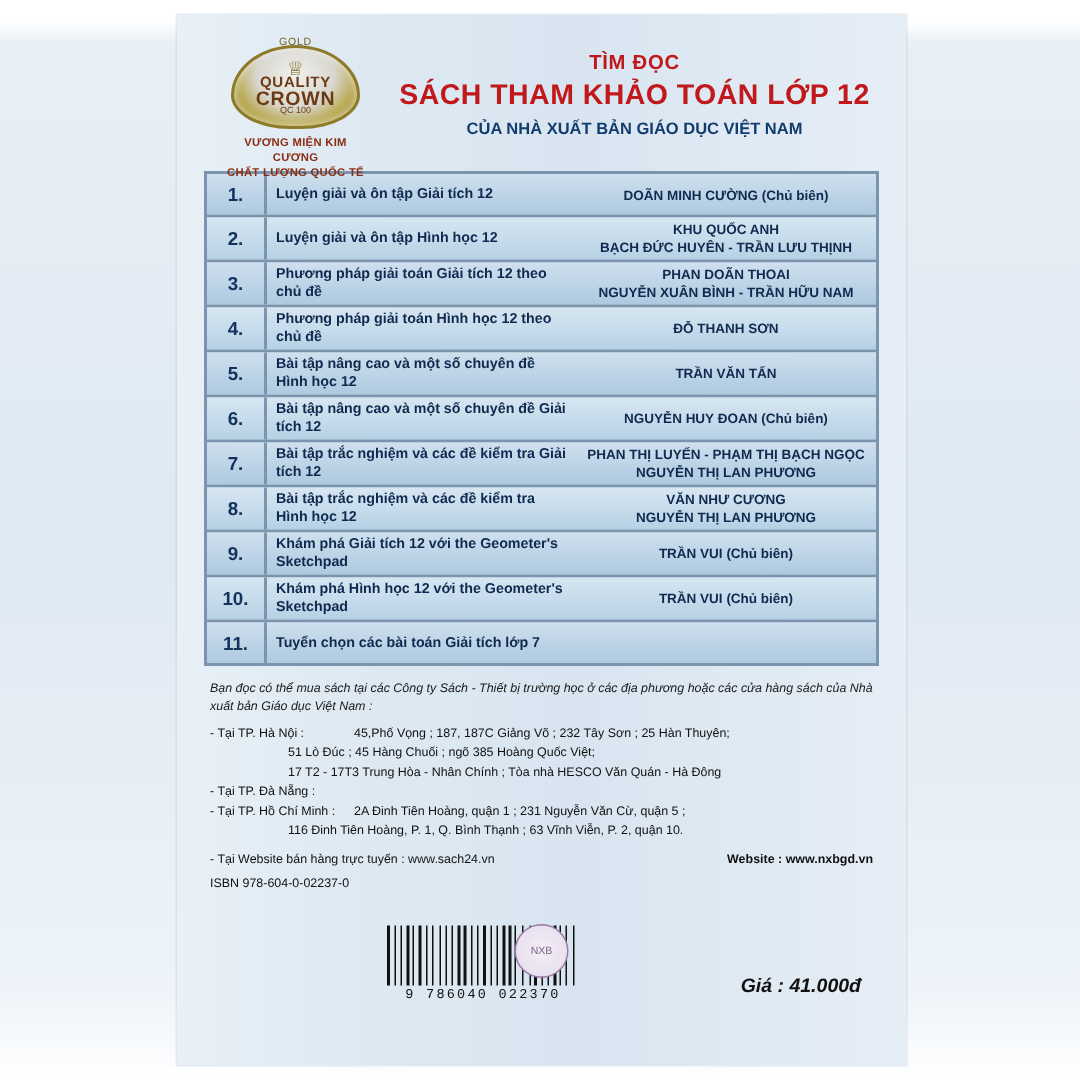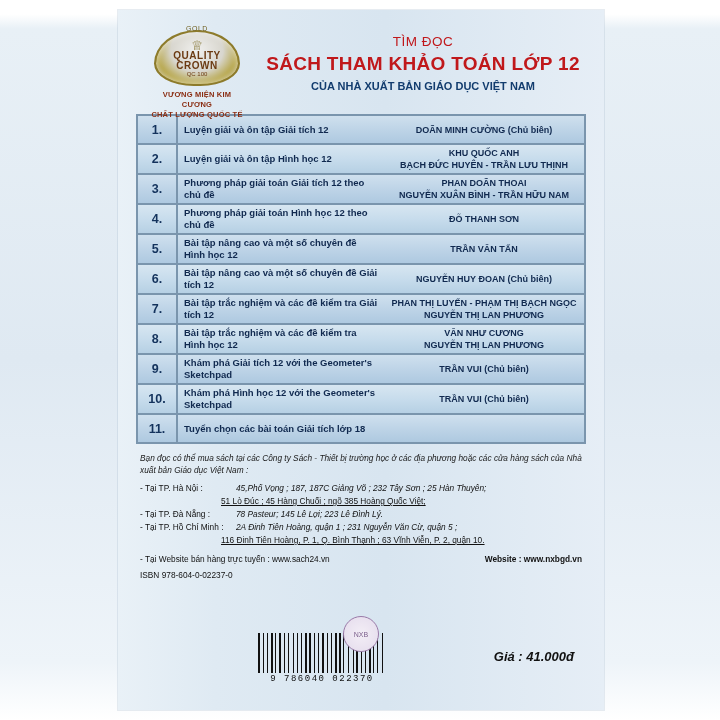--- a/index.html
+++ b/index.html
@@ -34,30 +34,30 @@
     position:relative;
     display:flex;flex-direction:column;align-items:center;justify-content:center;
     box-shadow:inset 0 0 6px rgba(255,255,255,.7);
   }
   .crown-top{
     position:absolute;top:-7px;left:50%;transform:translateX(-50%);
     font-size:7px;color:#6f5f1f;letter-spacing:.5px;
   }
   .crown-sym{font-size:13px;color:#7a6a24;line-height:10px;margin-top:2px;}
   .crown-q{font-size:10px;font-weight:bold;color:#6b3a12;letter-spacing:.5px;line-height:10px;}
-  .crown-c{font-size:10px;font-weight:bold;color:#6b3a12;letter-spacing:.5px;line-height:9px;}
+  .crown-c{font-size:13px;font-weight:bold;color:#6b3a12;letter-spacing:.5px;line-height:9px;}
   .crown-gc{font-size:6px;color:#6b3a12;line-height:8px;}
   .logo-sub1,.logo-sub2{
     font-size:7.5px;color:#8a2d12;font-weight:bold;letter-spacing:.2px;line-height:10px;
   }
   .logo-sub1{margin-top:4px;}
   .titles{
     position:absolute;left:138px;top:24px;right:14px;text-align:center;
   }
-  .t1{font-size:13.5px;font-weight:normal;color:#c0181b;letter-spacing:.5px;}
+  .t1{font-size:13.5px;font-weight:bold;color:#c0181b;letter-spacing:.5px;}
   .t2{font-size:19px;font-weight:bold;color:#c0181b;letter-spacing:.3px;margin-top:4px;}
   .t3{font-size:11px;font-weight:bold;color:#123c6e;margin-top:5px;}
   
   .booklist{
     margin:4px 18px 0 18px;
     border:2px solid #7a95ad;
     border-bottom:none;
   }
   .row{
     display:flex;align-items:stretch;
@@ -93,32 +93,32 @@
   .note{
     margin:8px 22px 0 22px;
     font-size:8.3px;color:#1a1a1a;line-height:12px;font-style:italic;
   }
   .addr{
     margin:6px 22px 0 22px;
     font-size:8.3px;color:#111;line-height:13px;
   }
   .addr .line{display:flex;}
   .addr .lbl{width:96px;flex:none;}
-  .addr .val{flex:1 1 auto;font-style:italic;}
-  .addr .cont{margin-left:81px;text-decoration:underline;}
+  .addr .val{flex:1 1 auto;}
+  .addr .cont{margin-left:52px;}
   .weblines{
     margin:6px 22px 0 22px;font-size:8.3px;color:#111;line-height:13px;
     display:flex;justify-content:space-between;
   }
   .webright{font-weight:bold;}
   .isbn{
     margin:4px 22px 0 22px;font-size:8.3px;color:#111;
   }
   
-  .bc-wrap{position:absolute;left:140px;bottom:26px;width:128px;}
+  .bc-wrap{position:absolute;left:140px;bottom:42px;width:128px;}
   .bars{height:40px;display:flex;align-items:stretch;gap:0;}
   .bars i{display:block;background:#111;margin-right:1px;}
   .bc-digits{
     font-family:"Liberation Mono",monospace;
     font-size:9px;letter-spacing:1.5px;color:#111;margin-top:1px;text-align:center;
   }
   .seal{
     position:absolute;left:50%;transform:translateX(-50%);bottom:58px;
     width:34px;height:34px;border-radius:50%;
     border:1px solid #9a7aa8;color:#7c5f8c;
@@ -225,35 +225,35 @@
         </div>
         <div class="row">
           <div class="num">10.</div>
           <div class="title">Khám phá Hình học 12 với the Geometer's Sketchpad</div>
           <div class="authors">
             <span>TRẦN VUI (Chủ biên)</span>
           </div>
         </div>
         <div class="row">
           <div class="num">11.</div>
-          <div class="title">Tuyển chọn các bài toán Giải tích lớp 18</div>
+          <div class="title">Tuyển chọn các bài toán Giải tích lớp 7</div>
         </div>
       </div>
 
     <div class="note">Bạn đọc có thể mua sách tại các Công ty Sách - Thiết bị trường học ở các địa phương hoặc các cửa hàng sách của Nhà xuất bản Giáo dục Việt Nam :</div>
 
     <div class="addr" id="addrlist">
         <div class="line">
           <div class="lbl">- Tại TP. Hà Nội :</div>
           <div class="val">45,Phố Vọng ; 187, 187C Giảng Võ ; 232 Tây Sơn ; 25 Hàn Thuyên;</div>
         </div>
         <div class="cont">51 Lò Đúc ; 45 Hàng Chuối ; ngõ 385 Hoàng Quốc Việt;</div>
+        <div class="cont">17 T2 - 17T3 Trung Hòa - Nhân Chính ; Tòa nhà HESCO Văn Quán - Hà Đông</div>
         <div class="line">
           <div class="lbl">- Tại TP. Đà Nẵng :</div>
-          <div class="val">78 Pasteur; 145 Lê Lợi; 223 Lê Đình Lý.</div>
         </div>
         <div class="line">
           <div class="lbl">- Tại TP. Hồ Chí Minh :</div>
           <div class="val">2A Đinh Tiên Hoàng, quận 1 ; 231 Nguyễn Văn Cừ, quận 5 ;</div>
         </div>
         <div class="cont">116 Đinh Tiên Hoàng, P. 1, Q. Bình Thạnh ; 63 Vĩnh Viễn, P. 2, quận 10.</div>
       </div>
 
     <div class="weblines">
       <div>- Tại Website bán hàng trực tuyến : www.sach24.vn</div>

